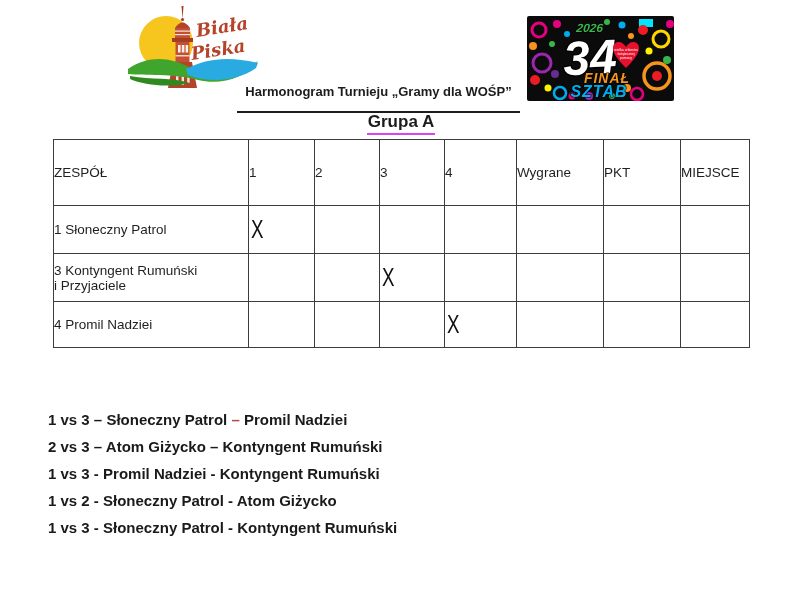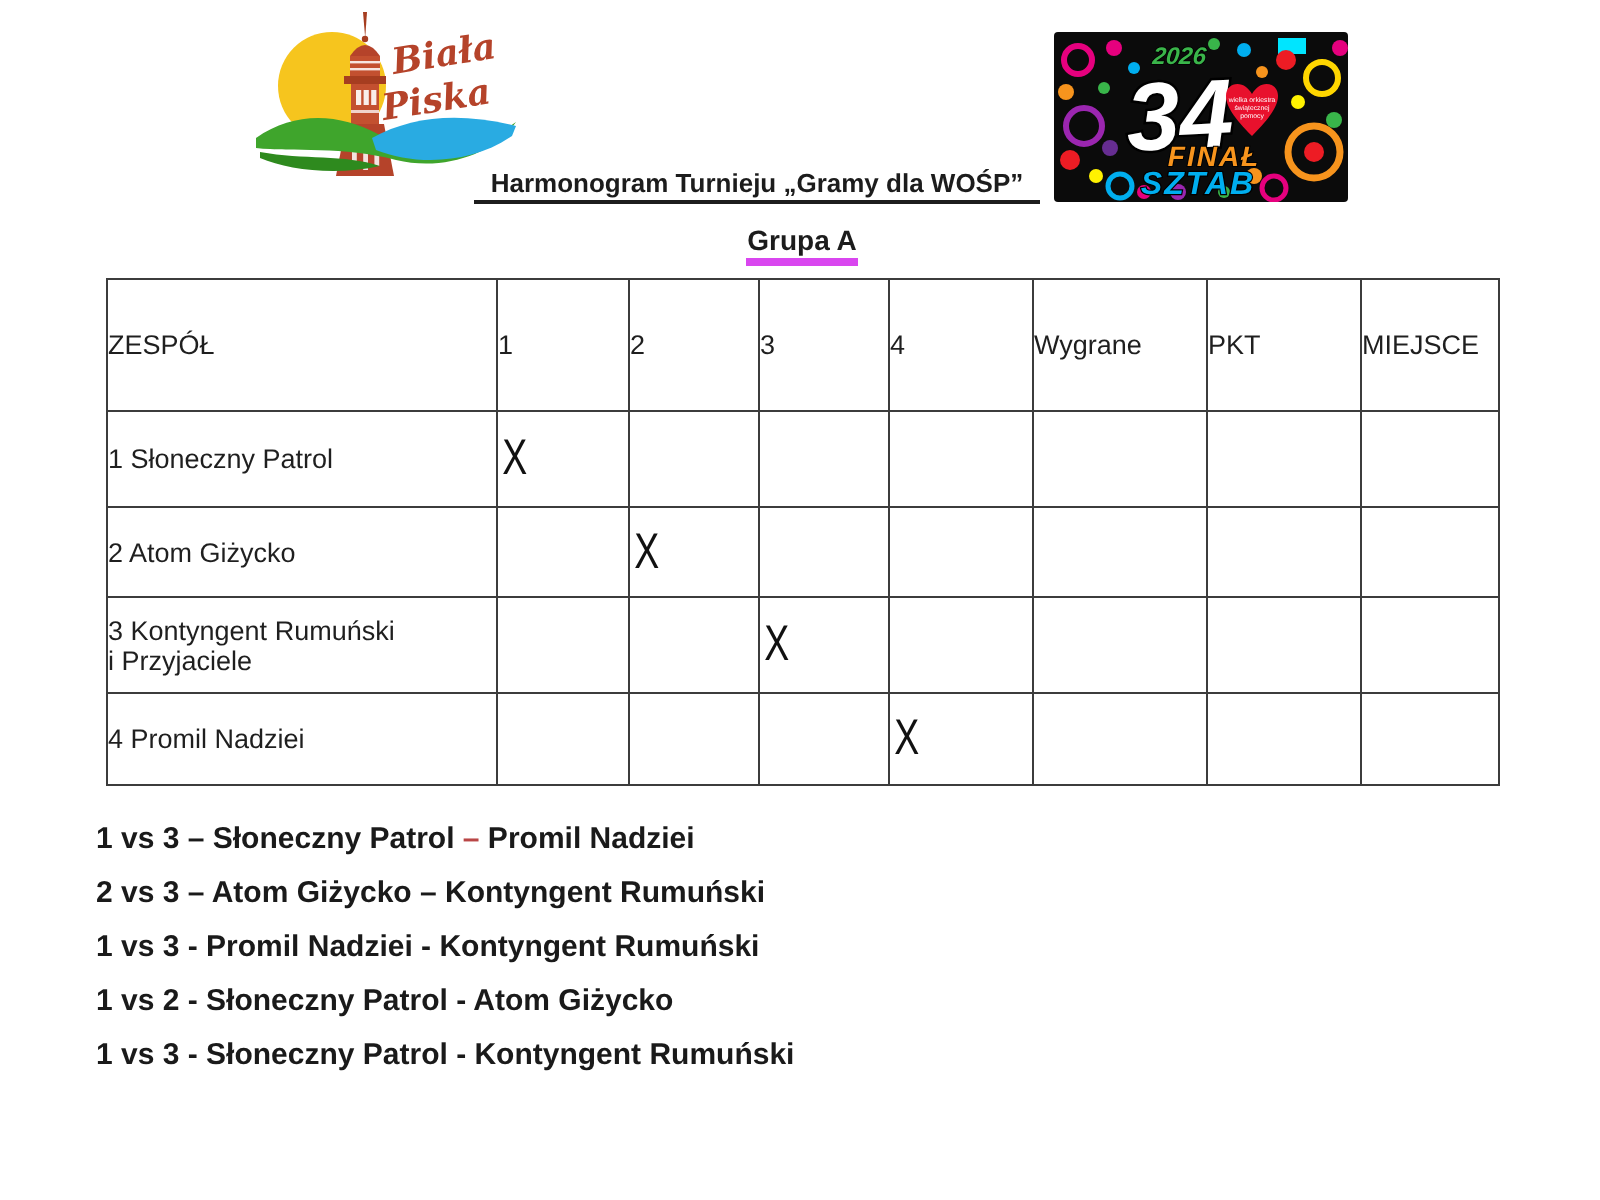--- a/index.html
+++ b/index.html
@@ -6,26 +6,26 @@
   .page {
     position:relative; width:800px; height:600px; background:#ffffff;
     font-family:"Liberation Sans", sans-serif; color:#1c1c1c; overflow:hidden;
     margin:0 auto;
   }
   
   .left-logo  { position:absolute; left:126px; top:6px;  width:134px; height:88px; }
   .right-logo { position:absolute; left:527px; top:16px; width:147px; height:85px; }
   .doc-title {
     position:absolute; left:237px; top:84px; width:283px; text-align:center;
-    font-size:13px; font-weight:700; border-bottom:2px solid #1d1d1d; padding-bottom:1px;
+    font-size:13px; font-weight:700; border-bottom:2px solid #1d1d1d; padding-bottom:12px;
   }
   .group-label-wrap { position:absolute; left:340px; top:112px; width:122px; text-align:center; }
   .group-label {
-    display:inline-block; font-size:14px; font-weight:700;
-    border-bottom:4px solid #d946ef; padding:0 1px 1px 1px;
+    display:inline-block; font-size:17px; font-weight:700;
+    border-bottom:2px solid #d946ef; padding:0 1px 1px 1px;
   }
   
   .sched-table {
     position:absolute; left:53px; top:139px; width:696px;
     border-collapse:collapse; table-layout:fixed;
   }
   .sched-table th, .sched-table td {
     border:1px solid #3c3c3c; text-align:left; vertical-align:middle;
     font-weight:400; font-size:13.5px; color:#1f1f1f; padding:0; overflow:hidden;
   }
@@ -146,33 +146,20 @@
             <div></div>
           </td>
       <td><span class="xmark">X</span></td>
       <td><span class="xmark"></span></td>
       <td><span class="xmark"></span></td>
       <td><span class="xmark"></span></td>
       <td></td>
       <td></td>
       <td></td>
     </tr>
-    <tr class="r1">
-      <td>
-            <div>2 Atom Giżycko</div>
-            <div></div>
-          </td>
-      <td><span class="xmark"></span></td>
-      <td><span class="xmark">X</span></td>
-      <td><span class="xmark"></span></td>
-      <td><span class="xmark"></span></td>
-      <td></td>
-      <td></td>
-      <td></td>
-    </tr>
     <tr class="r2">
       <td>
             <div>3 Kontyngent Rumuński</div>
             <div>i Przyjaciele</div>
           </td>
       <td><span class="xmark"></span></td>
       <td><span class="xmark"></span></td>
       <td><span class="xmark">X</span></td>
       <td><span class="xmark"></span></td>
       <td></td>

